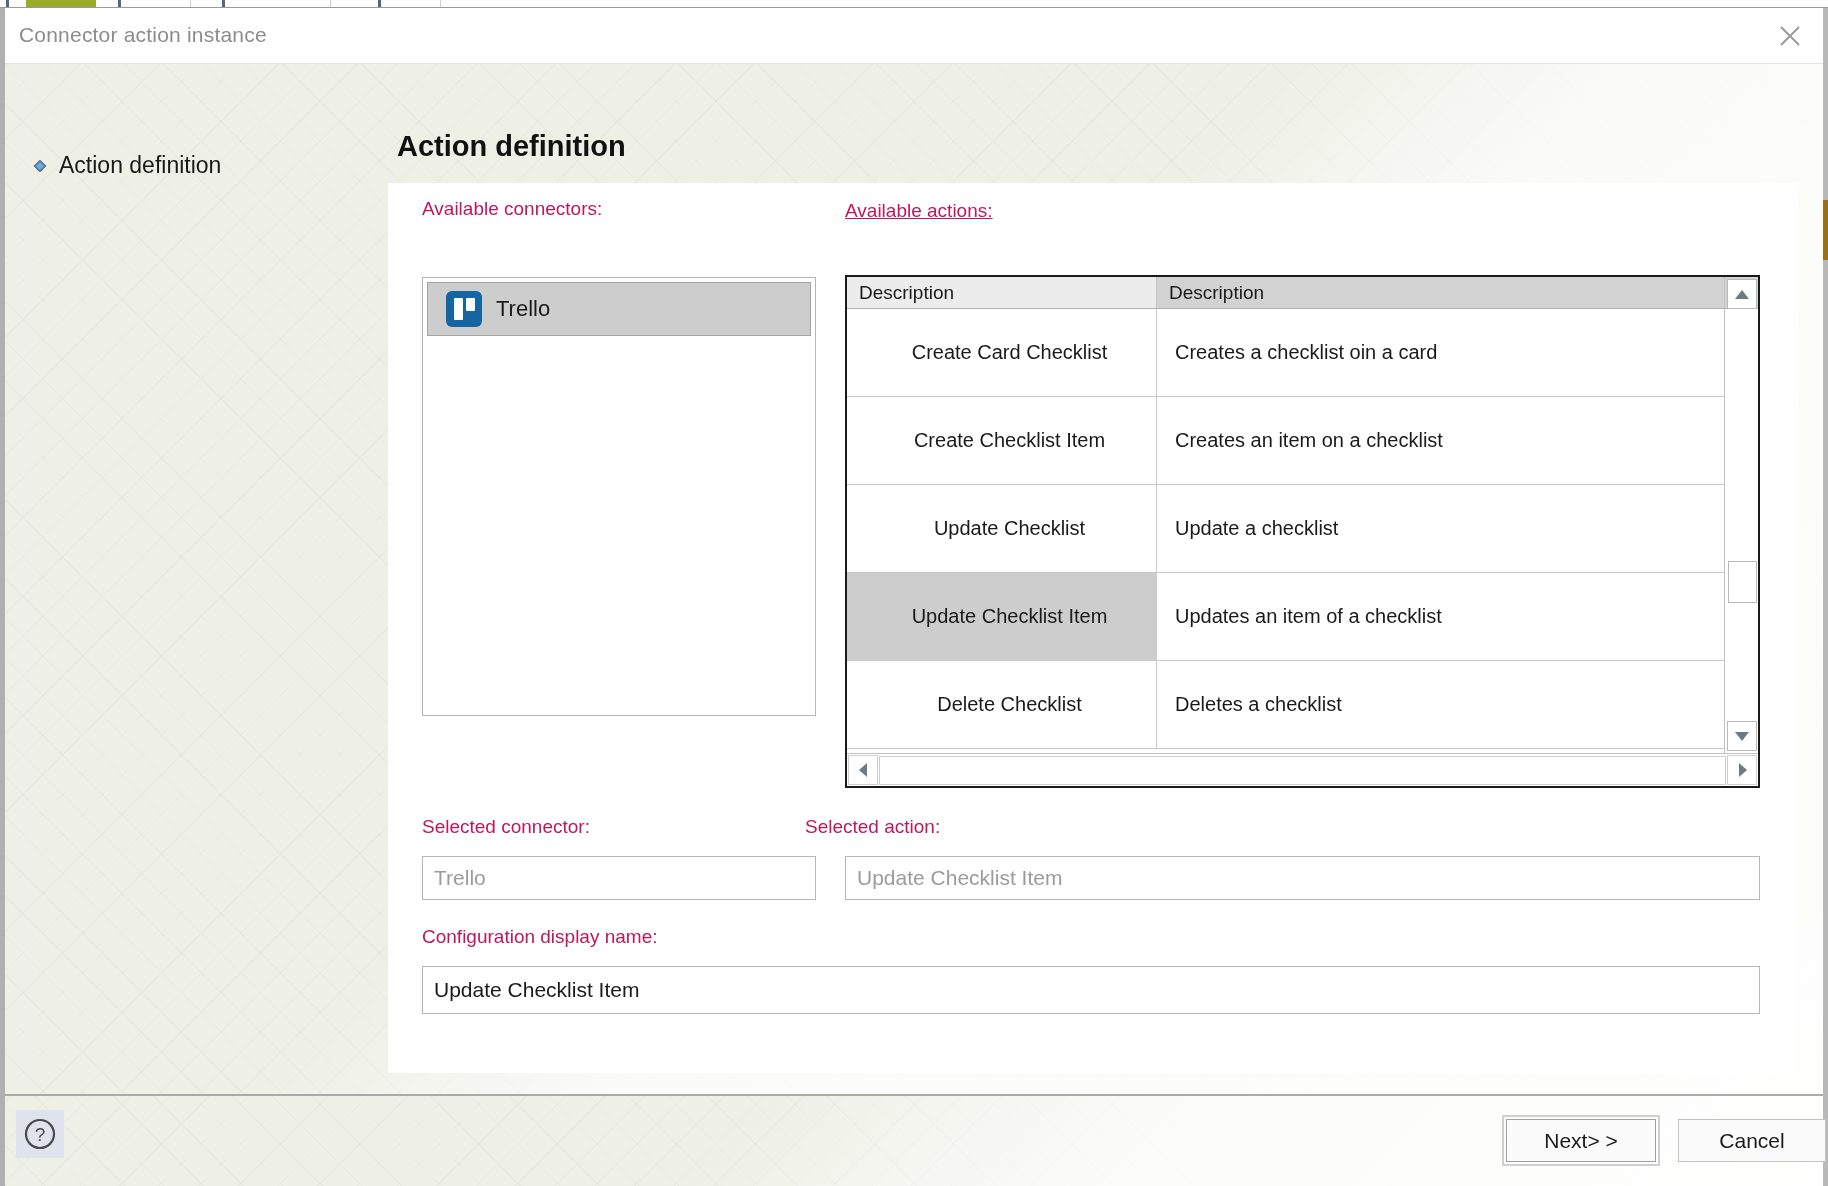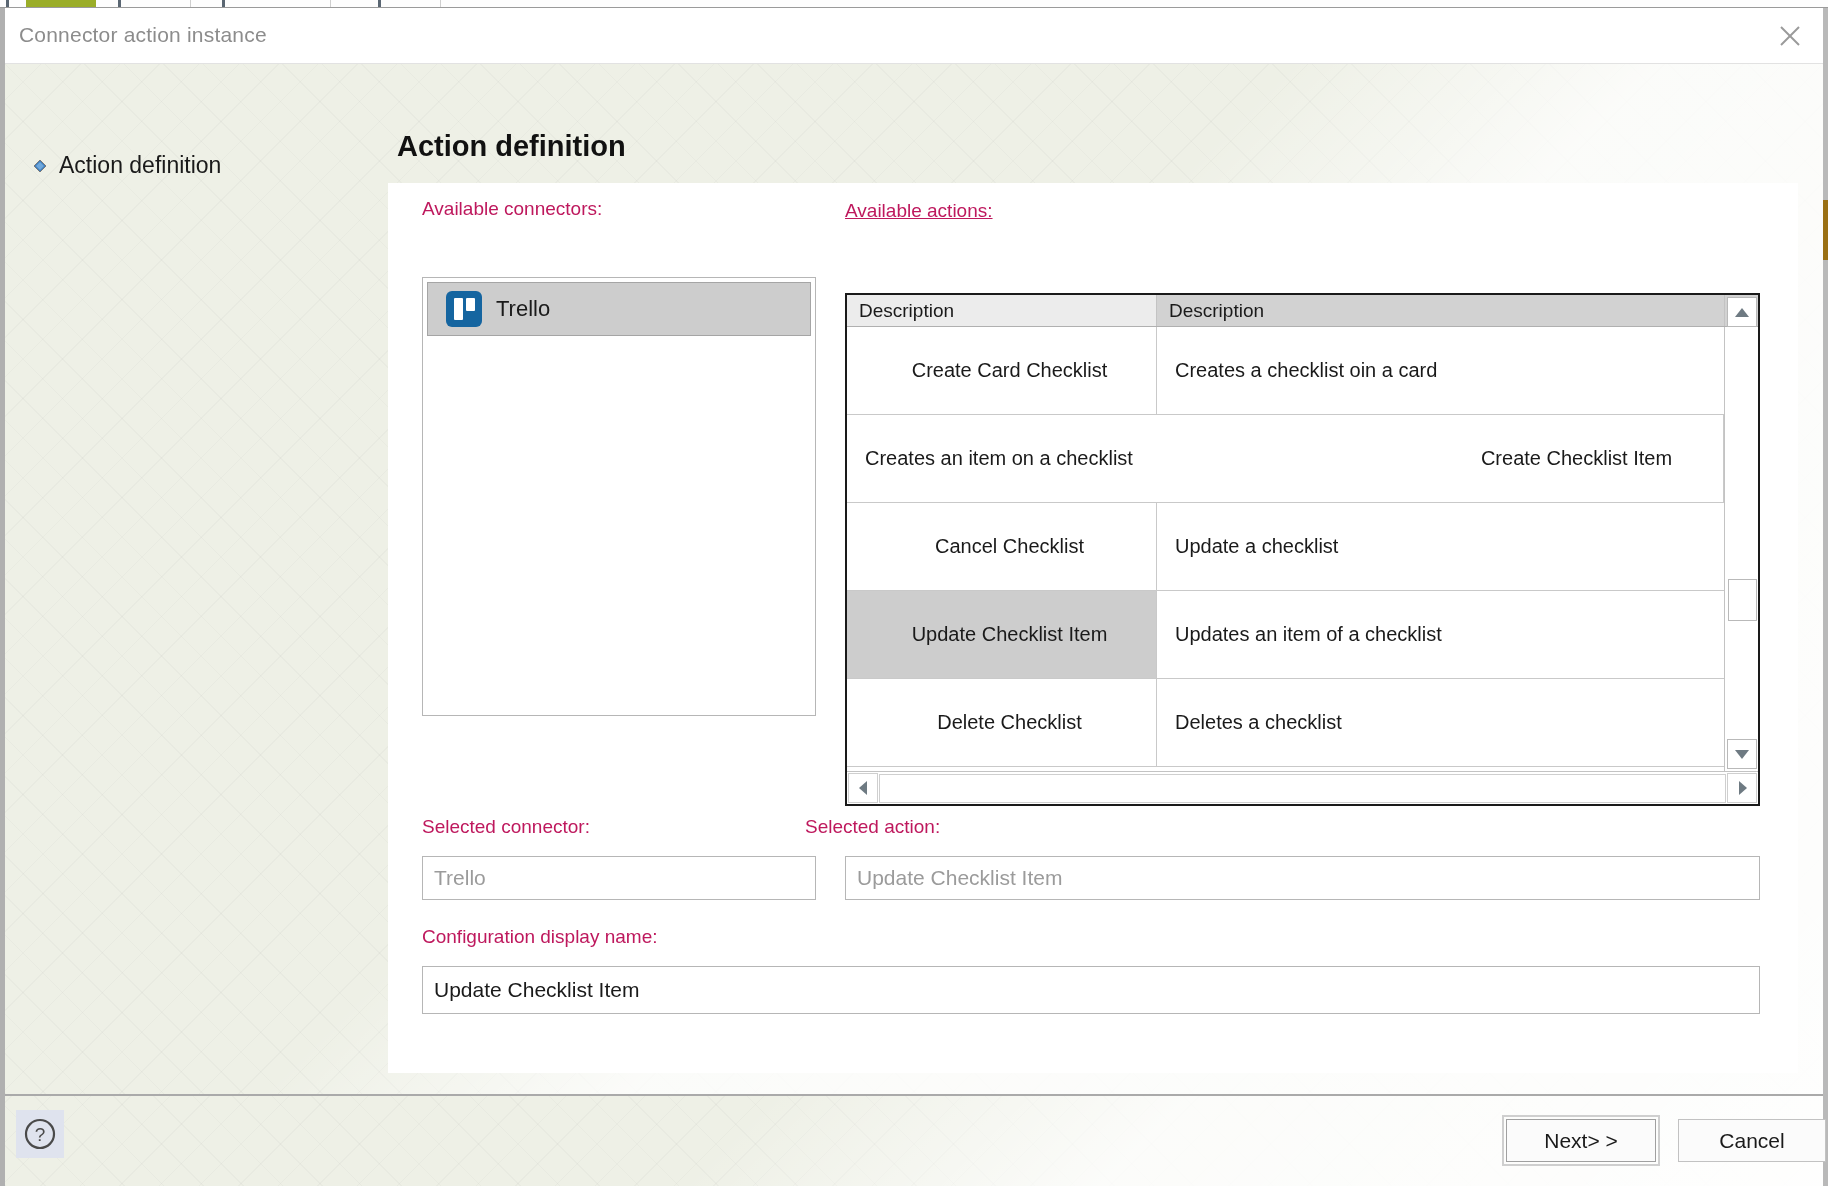--- a/index.html
+++ b/index.html
@@ -123,21 +123,21 @@
     background: #1565a0; display: flex; align-items: center;
     justify-content: center; gap: 3px; flex: none;
   }
   .trello-icon .bar { background: #ffffff; border-radius: 1px; width: 9px; }
   .trello-icon .bar.tall { height: 22px; }
   .trello-icon .bar.short { height: 13px; align-self: flex-start; margin-top: 7px; }
   .connector-name { font-size: 22px; color: #1a1a1a; }
 
   
   .actions-box {
-    position: absolute; left: 840px; top: 285px;
+    position: absolute; left: 840px; top: 267px;
     width: 915px; height: 513px;
     border: 2px solid #1a1a1a; background: #ffffff;
   }
   .grid-header {
     display: flex; height: 32px; border-bottom: 1px solid #b0b0b0;
   }
   .grid-header .hcell {
     font-size: 19px; color: #1a1a1a;
     display: flex; align-items: center; padding-left: 12px;
   }
@@ -293,25 +293,25 @@
         <div class="hcorner"></div>
       </div>
 
       <div class="grid-body">
         <div class="grid-rows">
           <div class="grid-row">
             <div class="cell c1">Create Card Checklist</div>
             <div class="cell c2">Creates a checklist oin a card</div>
           </div>
           <div class="grid-row">
+            <div class="cell c1">Create Checklist Item</div>
             <div class="cell c2">Creates an item on a checklist</div>
-            <div class="cell c1">Create Checklist Item</div>
           </div>
           <div class="grid-row">
-            <div class="cell c1">Cancel Checklist</div>
+            <div class="cell c1">Update Checklist</div>
             <div class="cell c2">Update a checklist</div>
           </div>
           <div class="grid-row selected">
             <div class="cell c1">Update Checklist Item</div>
             <div class="cell c2">Updates an item of a checklist</div>
           </div>
           <div class="grid-row">
             <div class="cell c1">Delete Checklist</div>
             <div class="cell c2">Deletes a checklist</div>
           </div>

